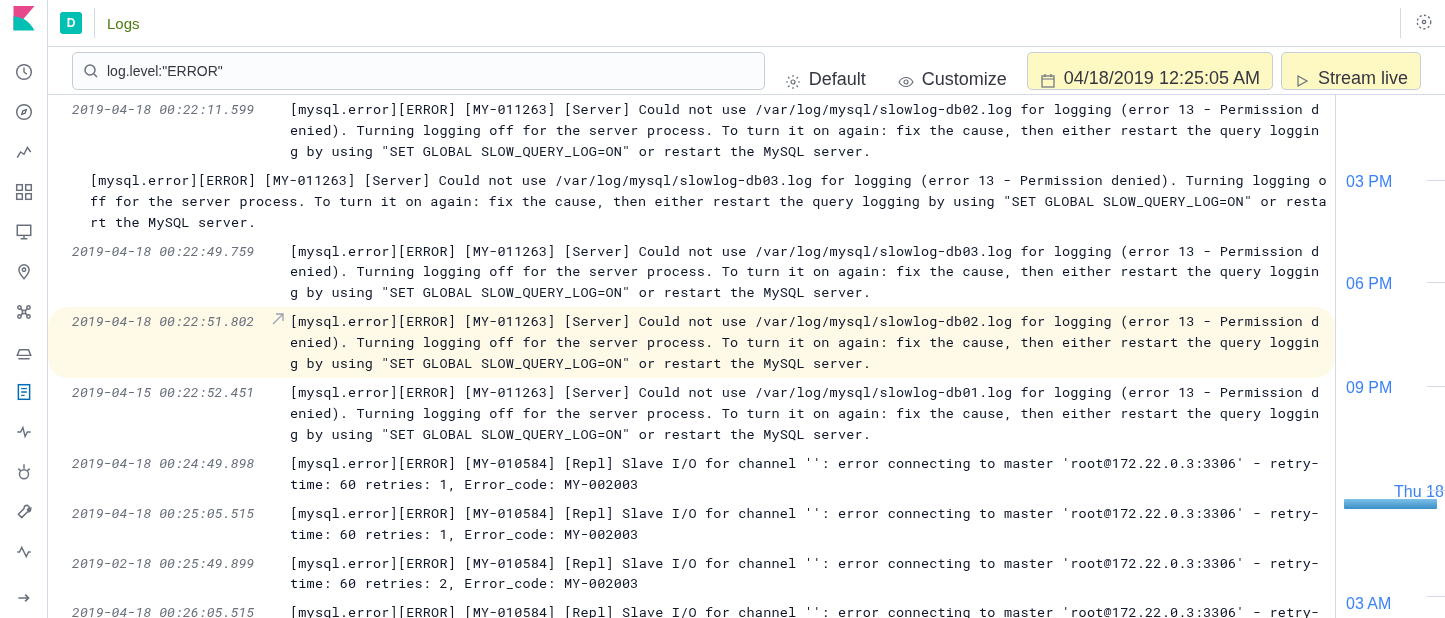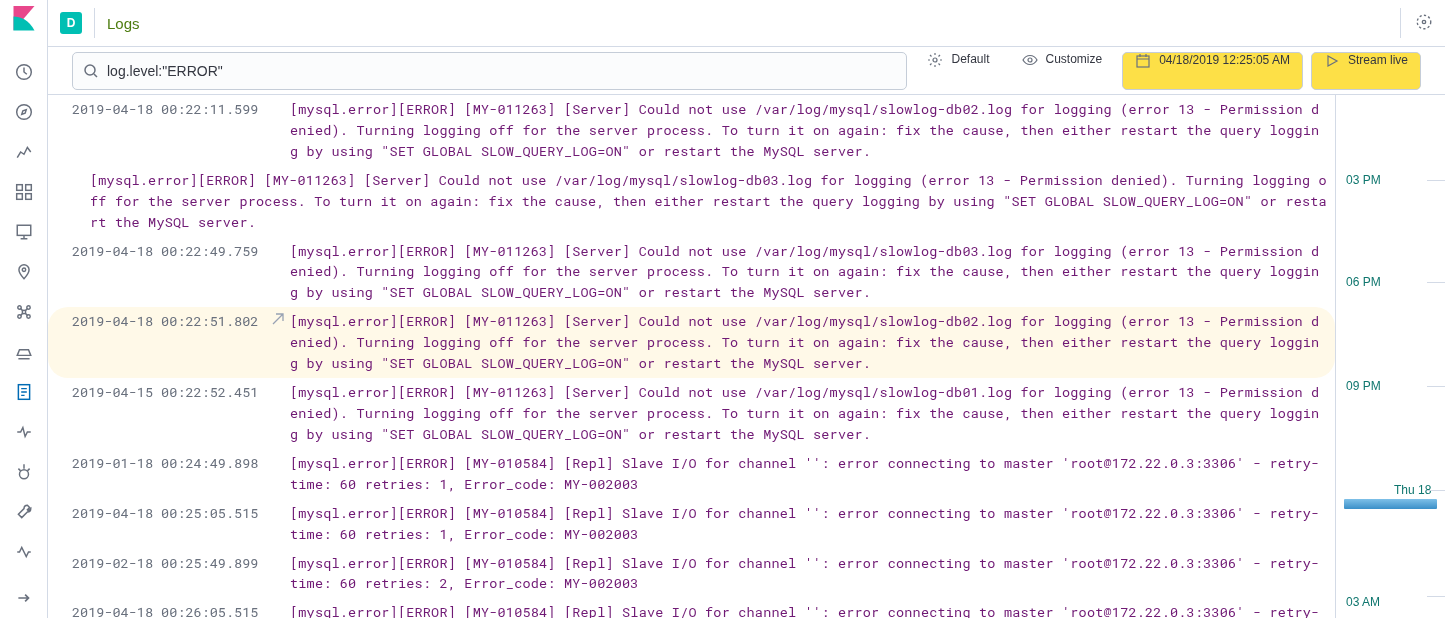--- a/index.html
+++ b/index.html
@@ -14,34 +14,34 @@
 .topbar { height:47px; border-bottom:1px solid #d3dae6; display:flex; align-items:center; padding:0 12px; gap:12px; }
 .space-badge { width:22px; height:22px; background:#00bfb3; color:#fff; border-radius:3px; display:flex; align-items:center; justify-content:center; font-size:12px; font-weight:600; }
 .divider { width:1px; height:30px; background:#d3dae6; }
 .breadcrumb { font-size:15px; color:#4d7c0f; }
 .topbar-right { margin-left:auto; display:flex; align-items:center; }
 .crosshair { color:#69707d; cursor:pointer; }
 .toolbar { height:48px; border-bottom:1px solid #d3dae6; display:flex; align-items:center; padding:8px 24px; gap:8px; }
 .search-box { flex:1; display:flex; align-items:center; height:38px; border:1px solid #c5cdd8; border-radius:5px; padding:0 10px; background:#fbfcfd; }
 .search-box svg { width:16px; height:16px; color:#69707d; margin-right:8px; }
 .search-input { flex:1; border:none; outline:none; background:transparent; font-size:14px; color:#343741; }
-.toolbar-btn { display:flex; align-items:flex-start; height:38px; padding:0 12px; gap:8px; color:#343741; cursor:pointer; font-size:12px; }
-.toolbar-btn.bordered { border:1px solid #c5cdd8; border-radius:5px; background:#fde047; }
+.toolbar-btn { display:flex; align-items:flex-end; height:38px; padding:0 12px; gap:8px; color:#343741; cursor:pointer; font-size:18px; }
+.toolbar-btn.bordered { border:1px solid #c5cdd8; border-radius:5px; background:#fef9c3; }
 .toolbar-btn svg { width:16px; height:16px; color:#69707d; }
 .content { flex:1; display:flex; overflow:hidden; }
 .log-stream { flex:1; overflow-y:auto; font-family:"Roboto Mono","Consolas",Menlo,Courier,monospace; font-size:13.5px; line-height:1.55; }
 .log-row { display:flex; padding:4px 0 4px 24px; }
 .log-row.highlighted { background:#fff9e8;border-radius:20px; }
-.log-ts { width:200px; flex-shrink:0; color:#69707d; white-space:pre; }
+.log-ts { width:200px; flex-shrink:0; color:#69707d; white-space:pre;font-style:italic; }
 .log-expand { width:18px; flex-shrink:0; color:#98a2b3; display:flex; padding-top:2px; visibility:hidden; }
 .log-row.highlighted .log-expand { visibility:visible; }
 .log-expand svg { width:12px; height:12px; }
-.log-msg { flex:1; padding-right:8px; color:#701a75; word-break:break-all; letter-spacing:0.2px; }
+.log-msg { flex:1; padding-right:8px; color:#0f172a; word-break:break-all; letter-spacing:0.2px; }
 .timeline { width:110px; border-left:1px solid #d3dae6; position:relative; background:#fff; }
-.tl-label { position:absolute; left:10px; font-size:12px; color:#0f766e; }
+.tl-label { position:absolute; left:10px; font-size:16px; color:#3b82f6; }
 .tl-tick { position:absolute; right:0; width:18px; height:1px; background:#d3dae6; }
 .tl-band { position:absolute; left:8px; right:8px; height:10px; background:linear-gradient(#7ec0e8,#3a8fc8); border-radius:1px; }
 </style>
 </head>
 <body>
 
 <div class="app">
   <div class="sidenav">
     <svg class="logo" viewBox="0 0 32 32">
         <path fill="#e8478b" d="M4 0h24L4 28z"></path>
@@ -226,21 +226,21 @@
           <div class="log-row">
             <div class="log-ts">2019-04-15 00:22:52.451</div>
             <div class="log-expand">
               <svg viewBox="0 0 12 12" fill="none" stroke="currentColor" stroke-width="1.3">
                 <path d="M4 1h7v7M11 1L1 11"></path>
               </svg>
             </div>
             <div class="log-msg">[mysql.error][ERROR] [MY-011263] [Server] Could not use /var/log/mysql/slowlog-db01.log for logging (error 13 - Permission denied). Turning logging off for the server process. To turn it on again: fix the cause, then either restart the query logging by using "SET GLOBAL SLOW_QUERY_LOG=ON" or restart the MySQL server.</div>
           </div>
           <div class="log-row">
-            <div class="log-ts">2019-01-18 00:24:49.898</div>
+            <div class="log-ts">2019-04-18 00:24:49.898</div>
             <div class="log-expand">
               <svg viewBox="0 0 12 12" fill="none" stroke="currentColor" stroke-width="1.3">
                 <path d="M4 1h7v7M11 1L1 11"></path>
               </svg>
             </div>
             <div class="log-msg">[mysql.error][ERROR] [MY-010584] [Repl] Slave I/O for channel '': error connecting to master 'root@172.22.0.3:3306' - retry-time: 60  retries: 1, Error_code: MY-002003</div>
           </div>
           <div class="log-row">
             <div class="log-ts">2019-04-18 00:25:05.515</div>
             <div class="log-expand">

